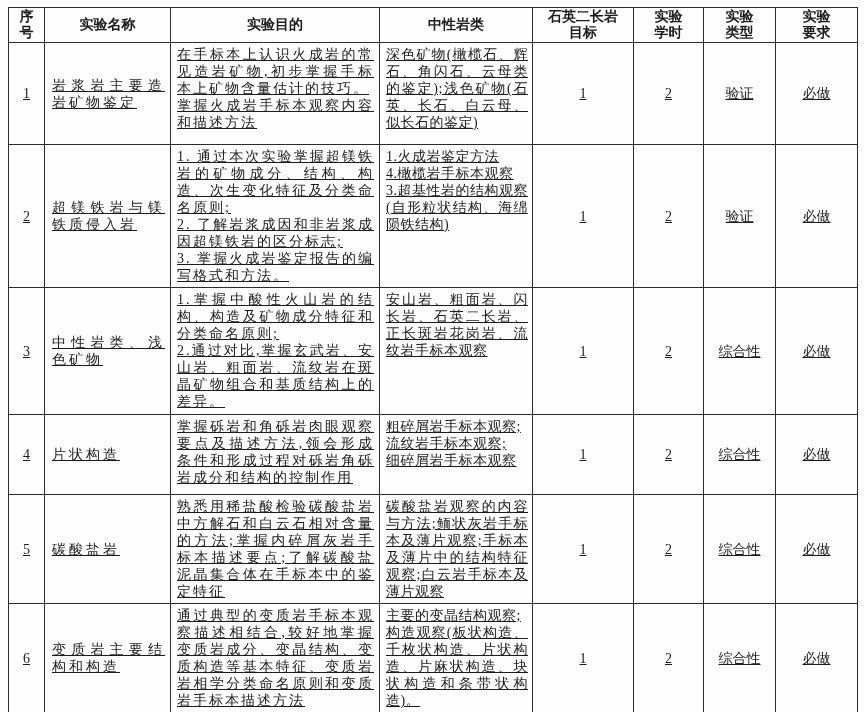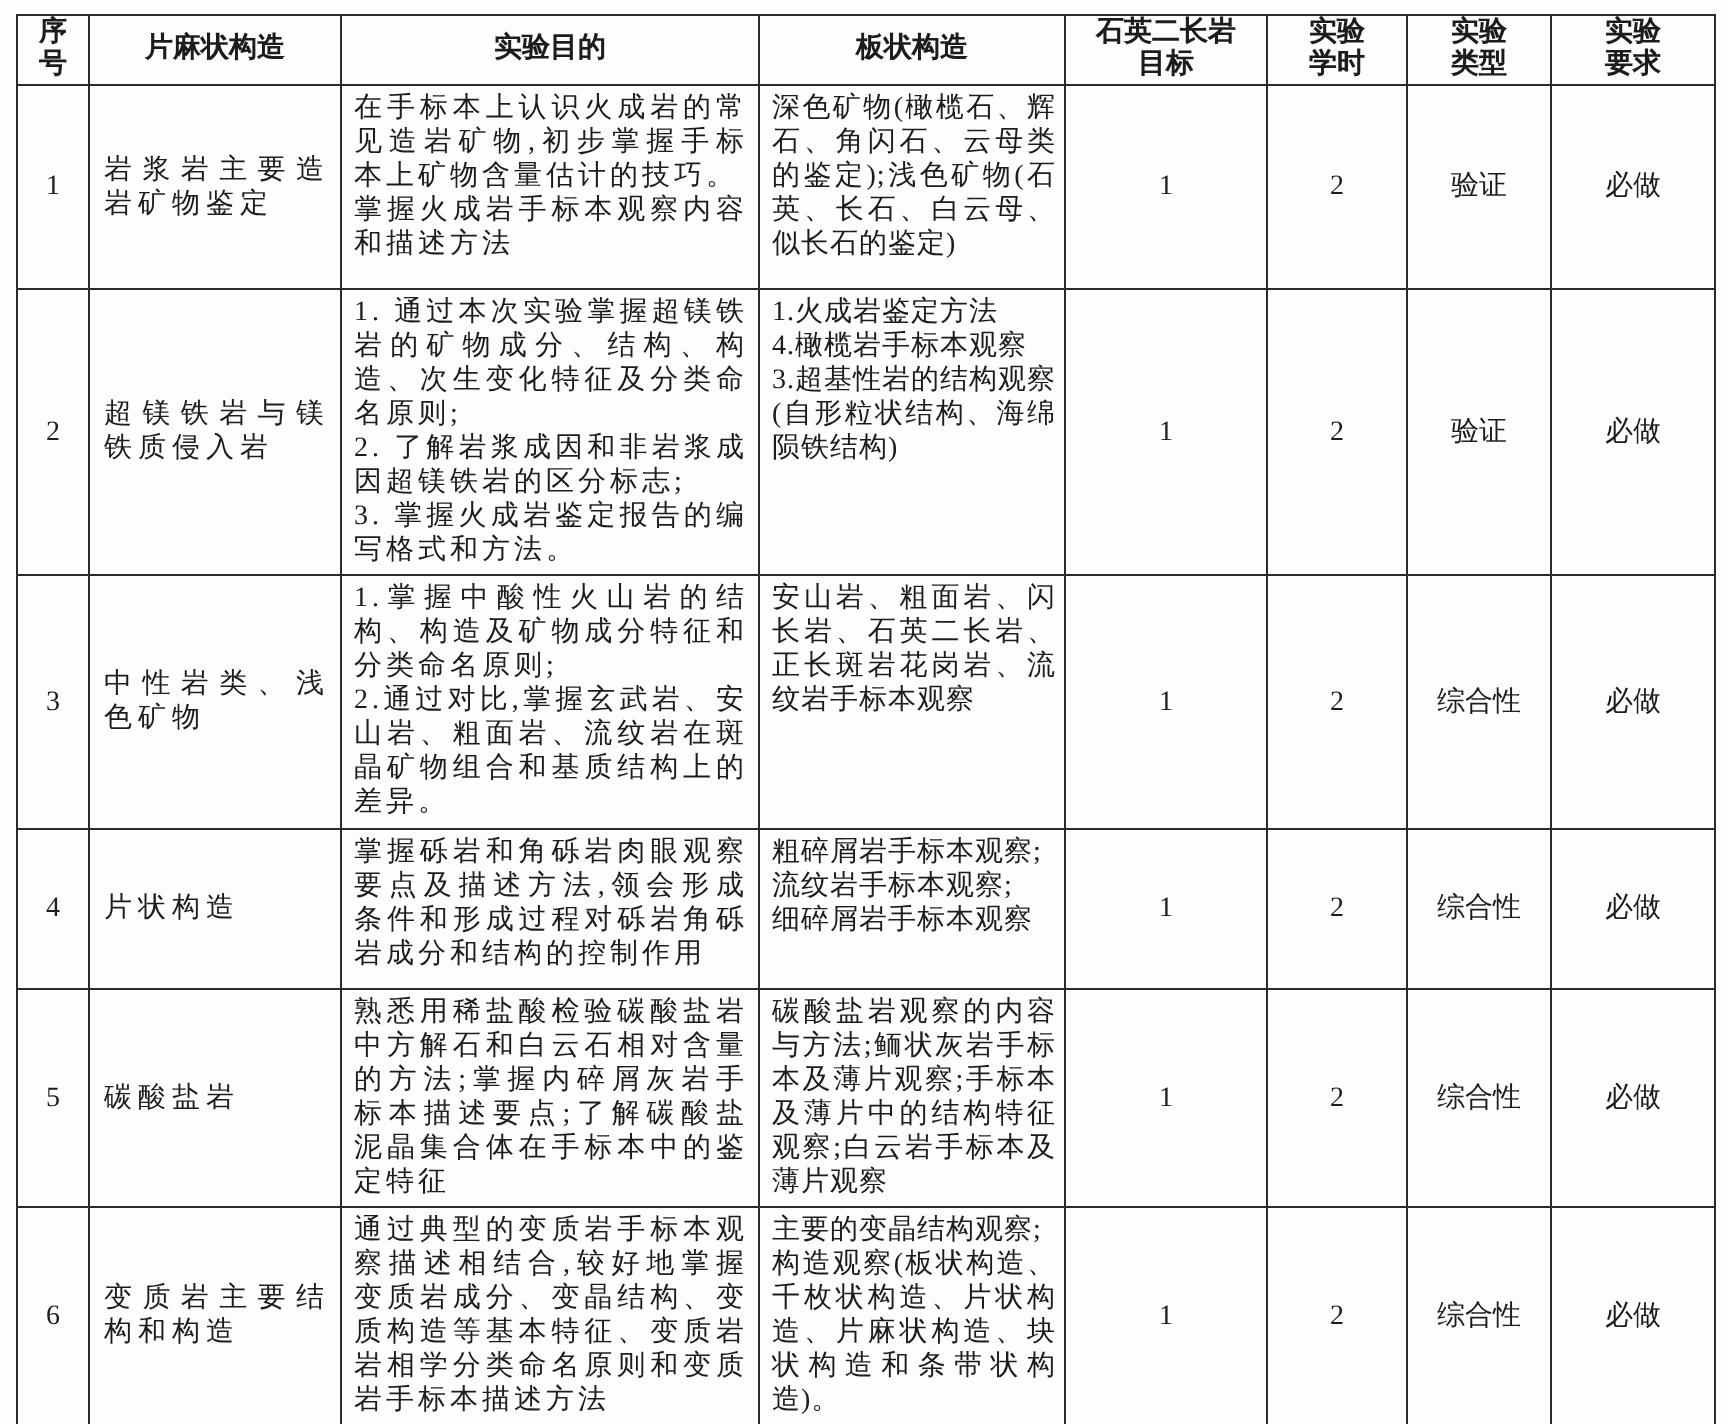--- a/index.html
+++ b/index.html
@@ -43,20 +43,21 @@
     font-weight: bold;
     line-height: 16px;
     text-align: center;
     vertical-align: middle;
     white-space: pre-line;
     padding: 1px 2px;
   }
   td {
     font-size: 14px;
     line-height: 17px;
+    text-decoration: underline;
   }
   td.t-no, td.t-objective, td.t-hours, td.t-type, td.t-req {
     text-align: center;
     vertical-align: middle;
     padding: 2px;
   }
   td.t-name {
     vertical-align: middle;
     text-align: justify;
     text-justify: inter-character;
@@ -100,23 +101,23 @@
         <col class="c-content">
       <col class="c-objective">
         <col class="c-hours">
         <col class="c-type">
         <col class="c-req">
     </colgroup>
     <thead>
       <tr class="r-head">
         <th class="h-cell">序
 号</th>
-        <th class="h-cell">片麻状构造</th>
+        <th class="h-cell">实验名称</th>
         <th class="h-cell">实验目的</th>
-        <th class="h-cell">板状构造</th>
+        <th class="h-cell">中性岩类</th>
         <th class="h-cell">石英二长岩
 目标</th>
         <th class="h-cell">实验
 学时</th>
         <th class="h-cell">实验
 类型</th>
         <th class="h-cell">实验
 要求</th>
       </tr>
     </thead>

